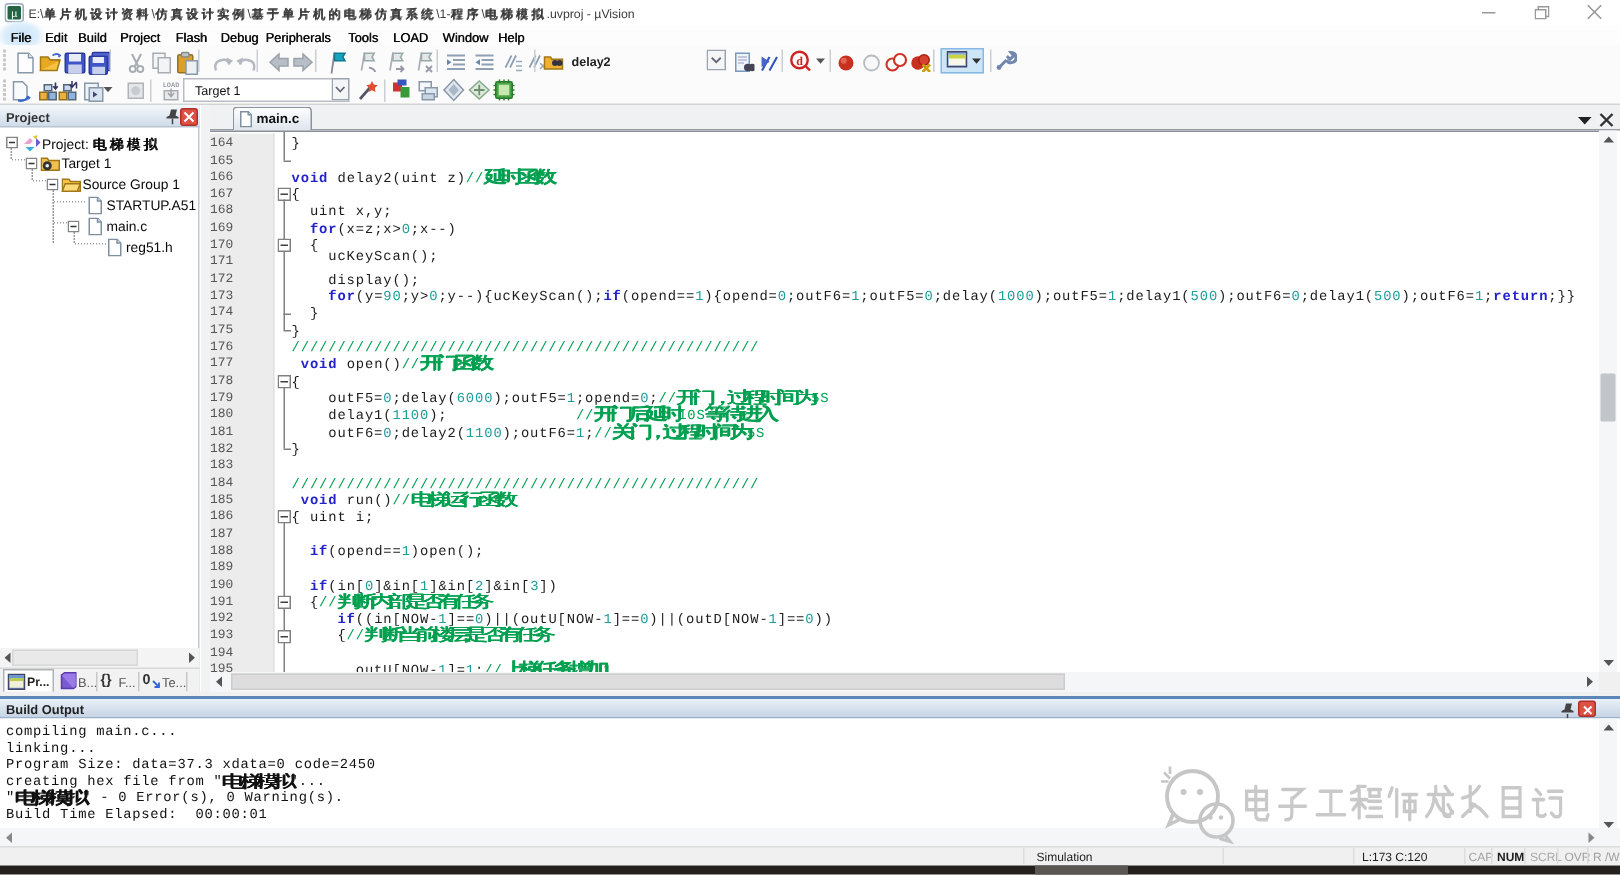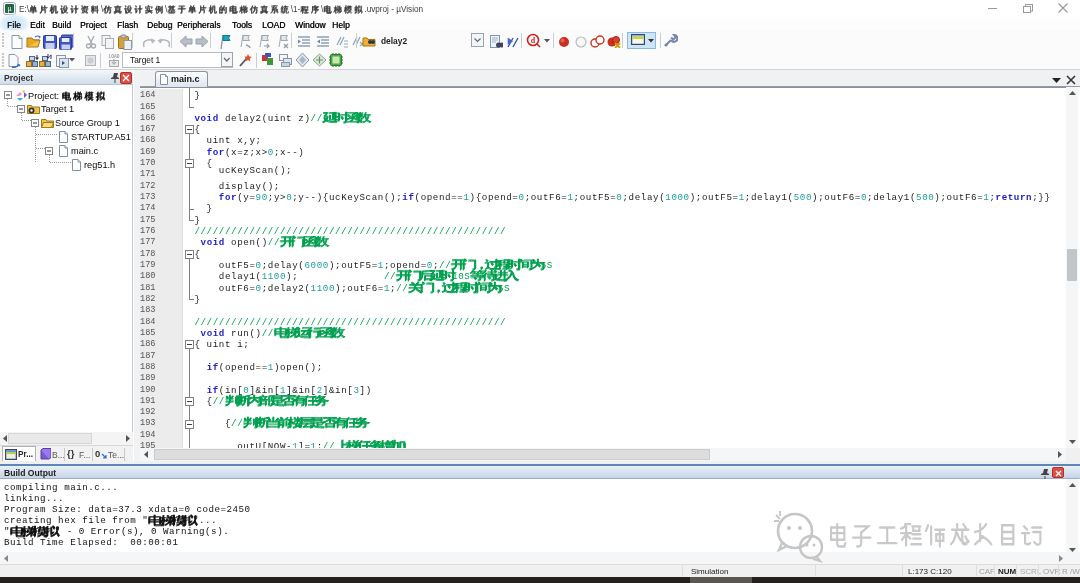--- a/index.html
+++ b/index.html
@@ -466,20 +466,21 @@
     <div class="codeline" style="top:262.56px"></div>
     <div class="lnum" style="left:0px;top:273.88px">188</div>
     <div class="codeline" style="top:273.88px">  <span class="k">if</span>(opend==<span class="n">1</span>)open();</div>
     <div class="lnum" style="left:0px;top:285.20px">189</div>
     <div class="codeline" style="top:285.20px"></div>
     <div class="lnum" style="left:0px;top:296.52px">190</div>
     <div class="codeline" style="top:296.52px">  <span class="k">if</span>(in[<span class="n">0</span>]&amp;in[<span class="n">1</span>]&amp;in[<span class="n">2</span>]&amp;in[<span class="n">3</span>])</div>
     <div class="lnum" style="left:0px;top:307.84px">191</div>
     <div class="codeline" style="top:307.84px">  {<span class="c">//<span class="cx"><span class="ci">判</span></span><span class="cx"><span class="ci">断</span></span><span class="cx"><span class="ci">内</span></span><span class="cx"><span class="ci">部</span></span><span class="cx"><span class="ci">是</span></span><span class="cx"><span class="ci">否</span></span><span class="cx"><span class="ci">有</span></span><span class="cx"><span class="ci">任</span></span><span class="cx"><span class="ci">务</span></span></span></div>
     <div class="lnum" style="left:0px;top:319.16px">192</div>
+    <div class="codeline" style="top:319.16px">     <span class="k">if</span>((in[NOW-<span class="n">1</span>]==<span class="n">0</span>)||(outU[NOW-<span class="n">1</span>]==<span class="n">0</span>)||(outD[NOW-<span class="n">1</span>]==<span class="n">0</span>))</div>
     <div class="lnum" style="left:0px;top:330.48px">193</div>
     <div class="codeline" style="top:330.48px">     {<span class="c">//<span class="cx"><span class="ci">判</span></span><span class="cx"><span class="ci">断</span></span><span class="cx"><span class="ci">当</span></span><span class="cx"><span class="ci">前</span></span><span class="cx"><span class="ci">楼</span></span><span class="cx"><span class="ci">层</span></span><span class="cx"><span class="ci">是</span></span><span class="cx"><span class="ci">否</span></span><span class="cx"><span class="ci">有</span></span><span class="cx"><span class="ci">任</span></span><span class="cx"><span class="ci">务</span></span></span></div>
     <div class="lnum" style="left:0px;top:341.80px">194</div>
     <div class="lnum" style="left:0px;top:353.12px">195</div>
     <div class="codeline" style="top:353.12px">       outU[NOW-<span class="n">1</span>]=<span class="n">1</span>;<span class="c">//<span class="cx"><span class="ci">上</span></span><span class="cx"><span class="ci">梯</span></span><span class="cx"><span class="ci">任</span></span><span class="cx"><span class="ci">务</span></span><span class="cx"><span class="ci">增</span></span><span class="cx"><span class="ci">加</span></span>1</span></div>
     <div class="abs" style="left:48.6px;top:0.00px;width:1px;height:19.02px;background:#808080"></div>
     <div class="abs" style="left:48.6px;top:19.02px;width:5px;height:1px;background:#808080"></div>
     <svg class="abs" style="left:44.6px;top:37.36px" width="9" height="9" viewBox="0 0 9 9">
       <rect x="0.5" y="0.5" width="8" height="8" fill="#fff" stroke="#808080"></rect>
       <path d="M2 4.5 h5" stroke="#404040" stroke-width="1"></path>

